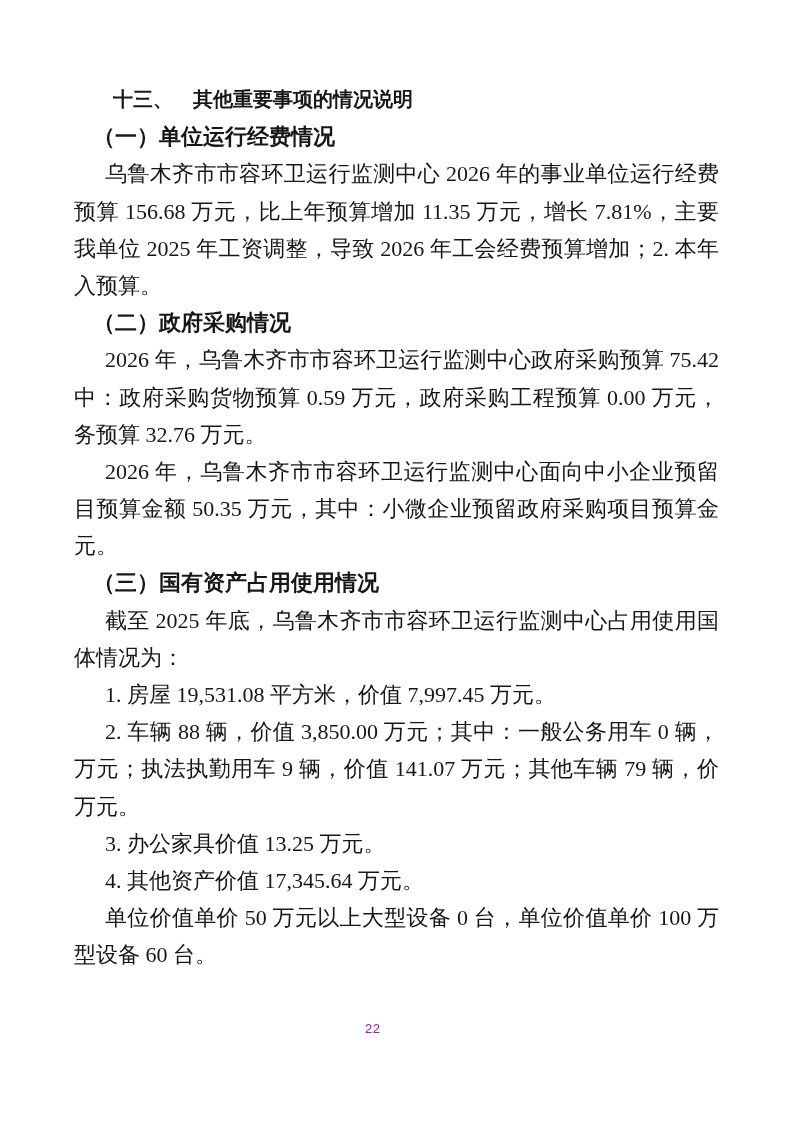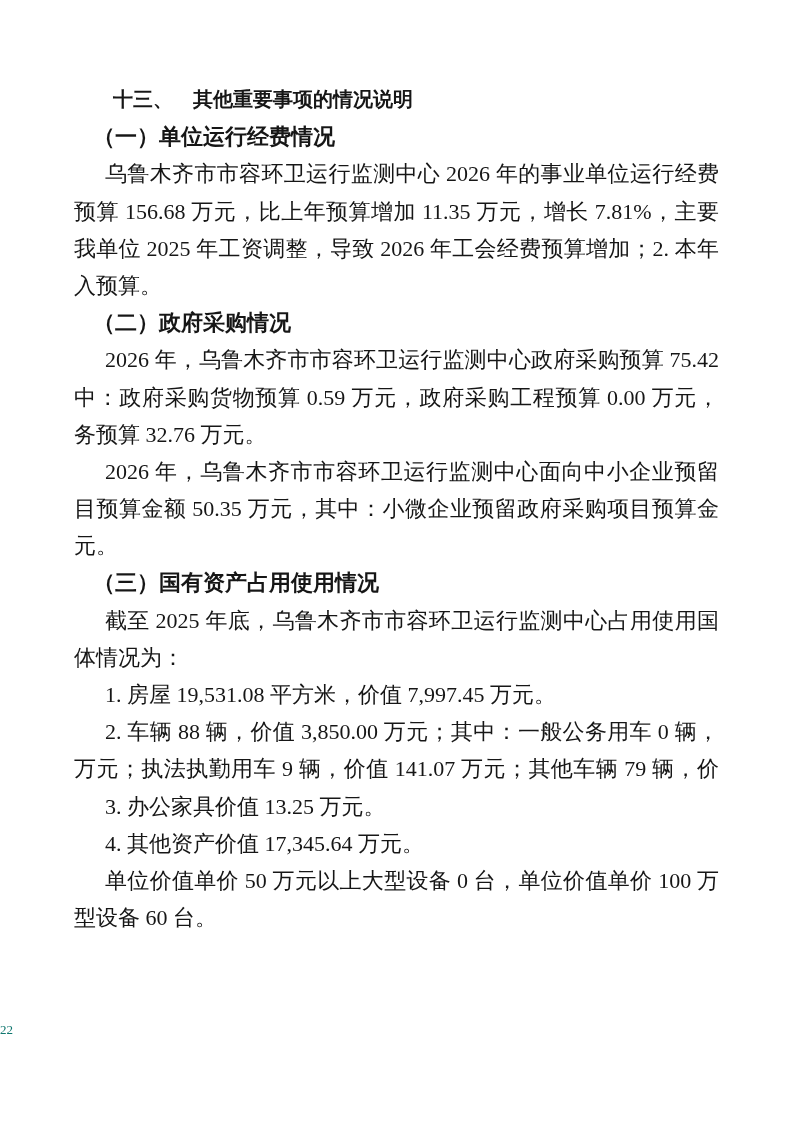--- a/index.html
+++ b/index.html
@@ -47,24 +47,24 @@
     font-size: 22px;
     padding-left: 19px;
   }
   .page-number {
     position: absolute;
     top: 1019px;
     left: 0;
     width: 100%;
     height: 22px;
     line-height: 22px;
-    text-align: left;
-    font-family: Liberation Serif, serif;
+    text-align: center;
+    font-family: Liberation Mono, monospace;
     font-size: 13px;
-    color: #0f766e;
+    color: #a21caf;
   }
 </style>
 </head>
 <body>
 
 <div class="page">
   <div class="content">
       <div class="line h1">十三、　其他重要事项的情况说明</div>
       <div class="line h2">（一）单位运行经费情况</div>
       <div class="line body indent justify">乌鲁木齐市市容环卫运行监测中心 2026 年的事业单位运行经费财政拨款</div>
@@ -77,19 +77,20 @@
       <div class="line body">务预算 32.76 万元。</div>
       <div class="line body indent justify">2026 年，乌鲁木齐市市容环卫运行监测中心面向中小企业预留政府采购项</div>
       <div class="line body justify">目预算金额 50.35 万元，其中：小微企业预留政府采购项目预算金额 38.25 万</div>
       <div class="line body">元。</div>
       <div class="line h2">（三）国有资产占用使用情况</div>
       <div class="line body indent justify">截至 2025 年底，乌鲁木齐市市容环卫运行监测中心占用使用国有资产总</div>
       <div class="line body">体情况为：</div>
       <div class="line body indent">1. 房屋 19,531.08 平方米，价值 7,997.45 万元。</div>
       <div class="line body indent justify">2. 车辆 88 辆，价值 3,850.00 万元；其中：一般公务用车 0 辆，价值 0.00</div>
       <div class="line body justify">万元；执法执勤用车 9 辆，价值 141.07 万元；其他车辆 79 辆，价值 3,708.93</div>
+      <div class="line body">万元。</div>
       <div class="line body indent">3. 办公家具价值 13.25 万元。</div>
       <div class="line body indent">4. 其他资产价值 17,345.64 万元。</div>
       <div class="line body indent justify">单位价值单价 50 万元以上大型设备 0 台，单位价值单价 100 万元以上大</div>
       <div class="line body">型设备 60 台。</div>
     </div>
   <div class="page-number">22</div>
 </div>
 
 </body></html>

